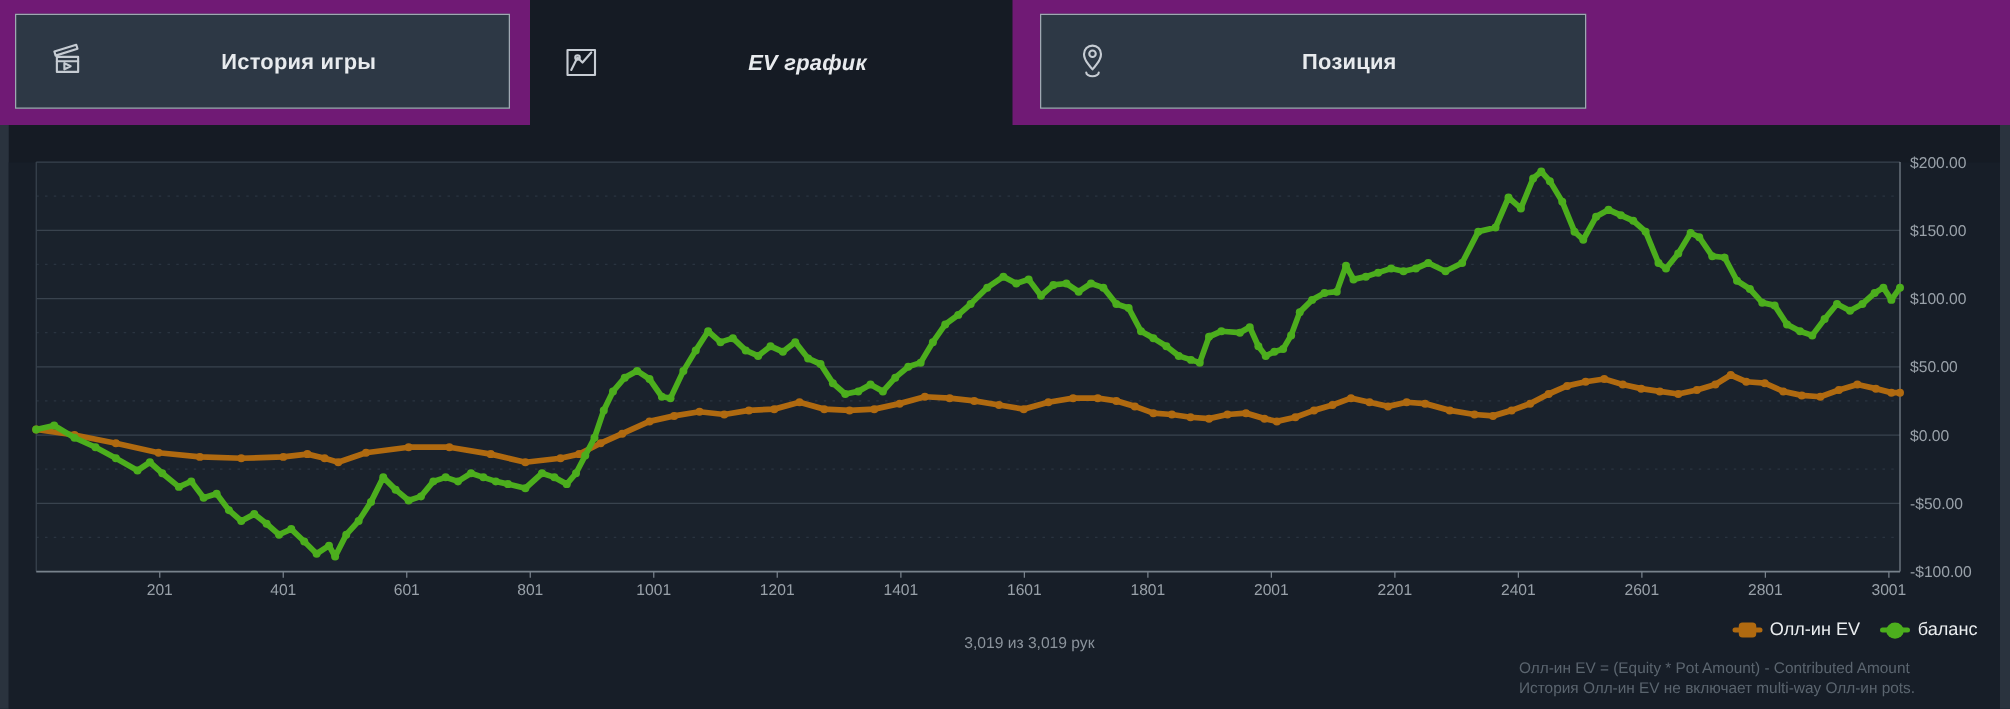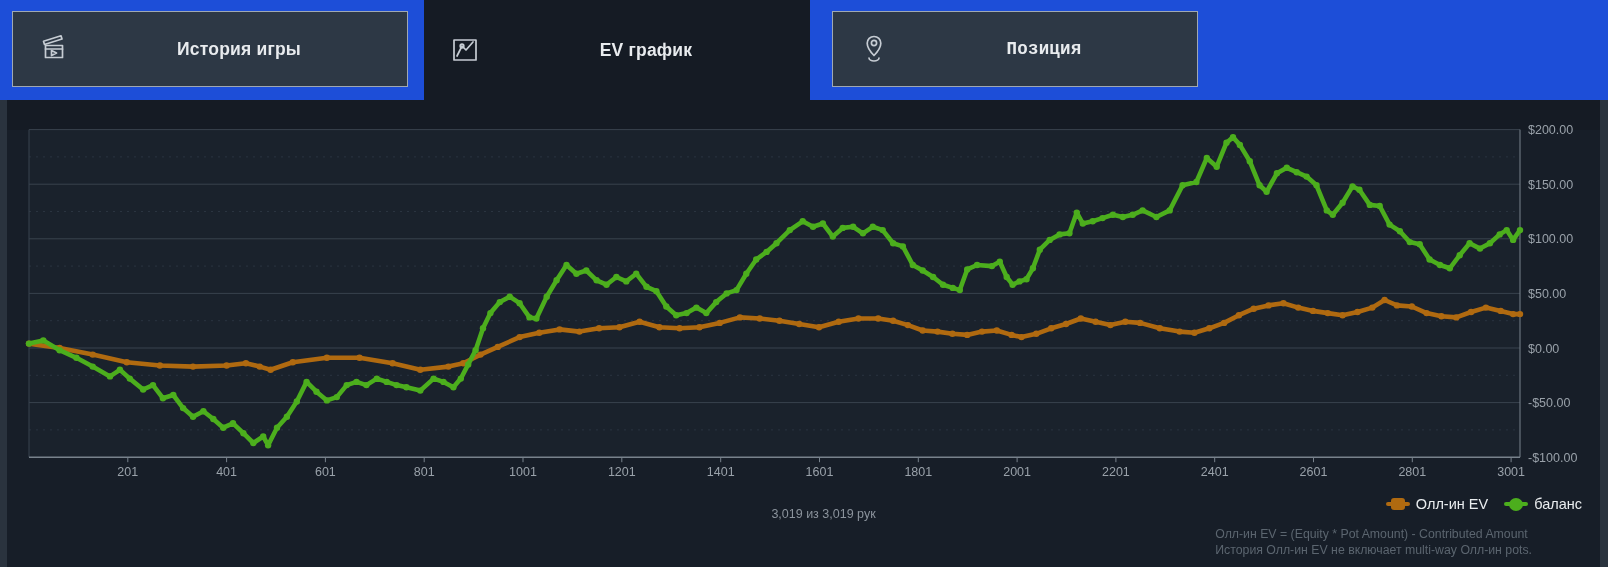--- a/index.html
+++ b/index.html
@@ -1,26 +1,26 @@
 <!DOCTYPE html>
 <html><head>
 <meta charset="utf-8">
 <title>EV график</title>
 <style>
   * { margin:0; padding:0; box-sizing:border-box; }
   html,body { width:1608px; height:567px; }
   body { background:#2a333e; font-family:"Liberation Sans",sans-serif; position:relative; overflow:hidden; }
 
-  .tabbar { position:absolute; left:0; top:0; width:1608px; height:100px; background:#1d4ed8; }
+  .tabbar { position:absolute; left:0; top:0; width:1608px; height:100px; background:#701a75; }
   .tab { position:absolute; top:11px; height:76px; background:#2d3845; border:1px solid #9fa8b2;
          display:flex; align-items:center; padding-left:24px; cursor:pointer; }
   .tab.t1 { left:12px;  width:396px; }
-  .tab.t3 { left:832px; width:366px;font-family:Liberation Mono, monospace; }
+  .tab.t3 { left:832px; width:437px; }
   .tab.t4 { left:1215px; width:386px; }
-  .tab.active { left:424px; width:386px; top:0; height:100px; background:#151b24; border:none; }
+  .tab.active { left:424px; width:386px; top:0; height:100px; background:#151b24; border:none;font-style:italic; }
   .tab .icon { width:34px; height:34px; flex:0 0 34px; }
   .tab .lbl { flex:1; text-align:center; color:#e8ebee; font-size:17.5px; font-weight:bold; letter-spacing:.2px; }
   svg.icon * { stroke:#c6ccd3; stroke-width:1.7; fill:none; stroke-linejoin:round; stroke-linecap:round; }
 
   .panel { position:absolute; left:7px; top:100px; width:1593px; height:467px; background:#151b24; }
   .lower { position:absolute; left:0; right:0; top:30px; bottom:0; background:#171e28; }
   #chart { position:absolute; left:0; top:0; width:1593px; height:467px; }
   svg text { font-family:"Liberation Sans",sans-serif; }
 
   .counter { position:absolute; left:0; width:100%; top:407px; text-align:center; color:#8b939c; font-size:12.5px;padding-left:40px; }

